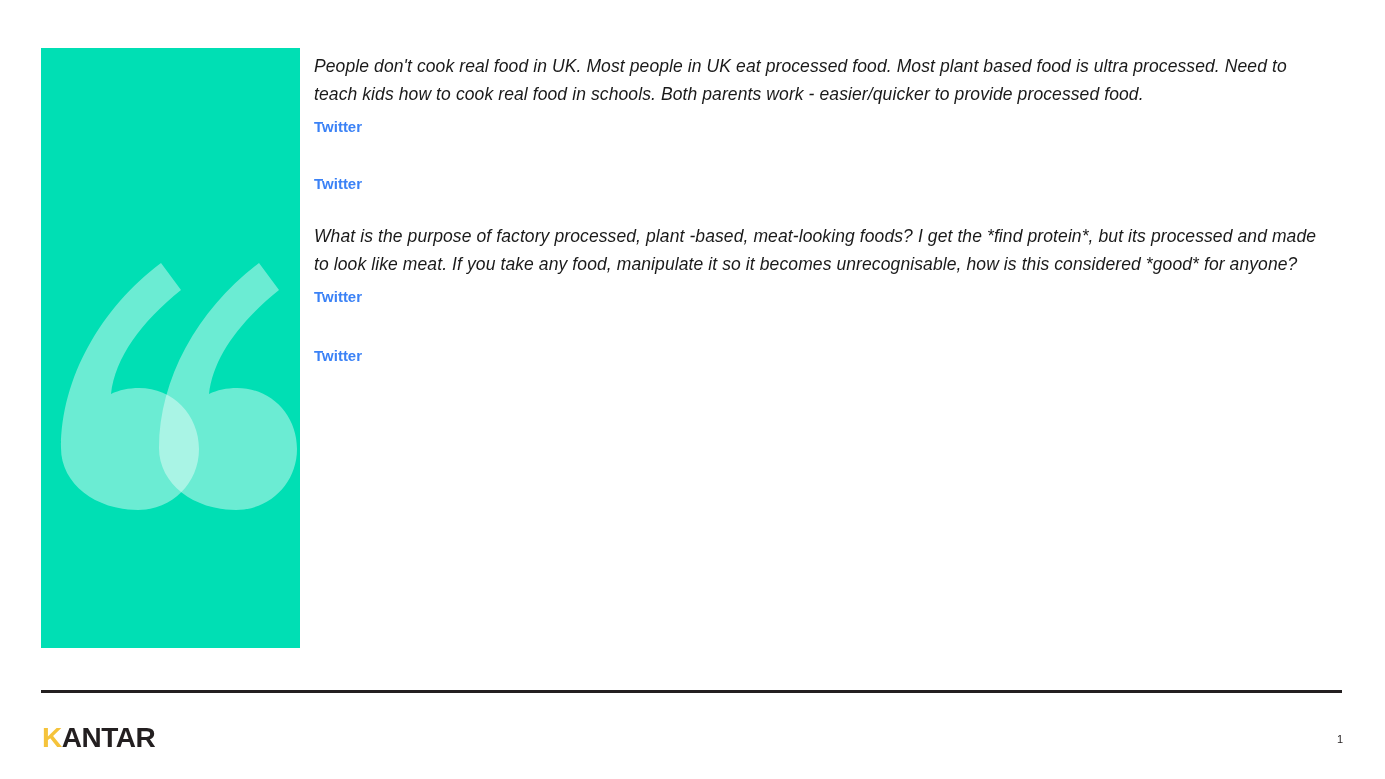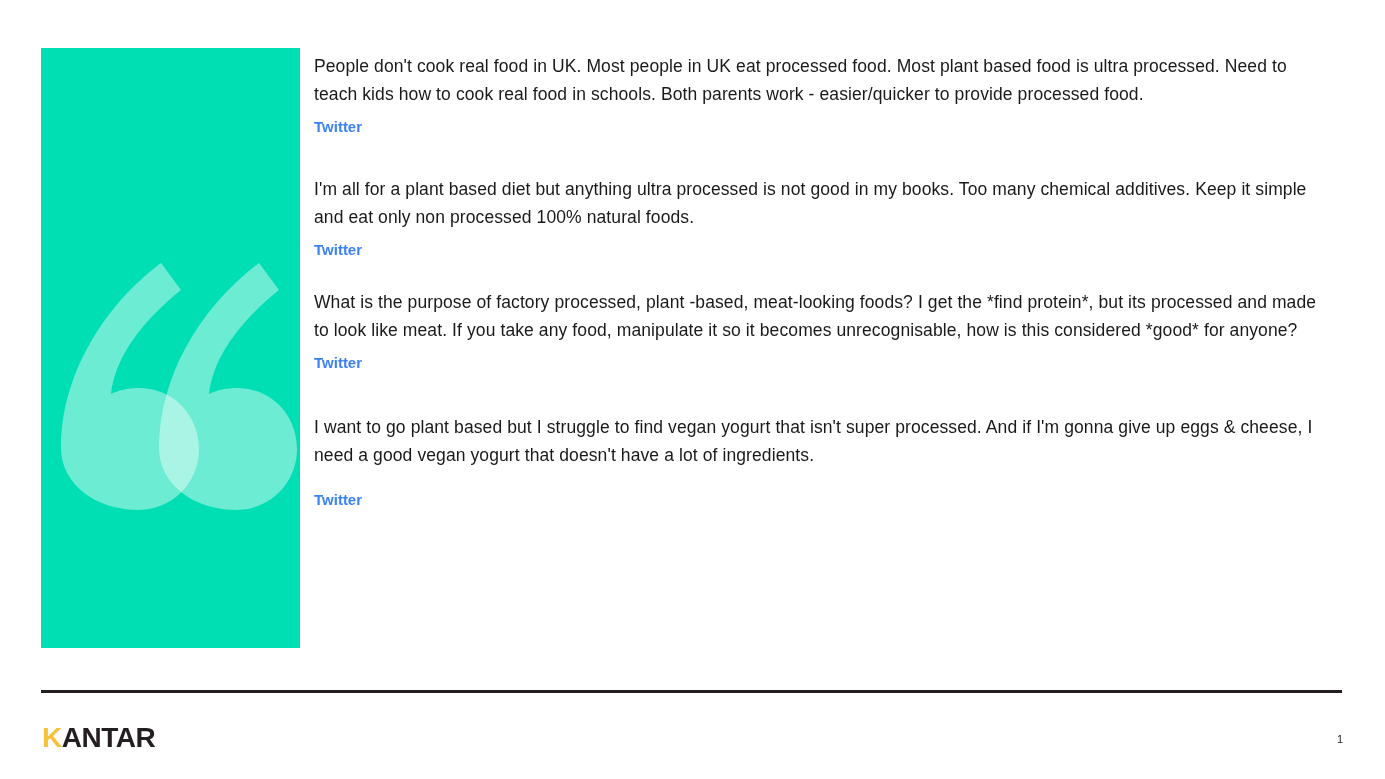--- a/index.html
+++ b/index.html
@@ -42,20 +42,21 @@
   .quotes {
     position: absolute;
     left: 314px;
     top: 52px;
     width: 1020px;
   }
   .quote-block {
     margin-bottom: 26px;
   }
   .quote-text {
+    font-style: italic;
     font-size: 17.5px;
     line-height: 28px;
     color: #1a1a1a;
     margin: 0 0 10px 0;
     letter-spacing: 0.1px;
   }
   .quote-source {
     font-weight: bold;
     font-size: 15px;
     color: #3b82f6;
@@ -112,31 +113,29 @@
   </div>
 
   <div class="quotes">
 
     <div class="quote-block gap-1">
       <p class="quote-text">People don't cook real food in UK. Most people in UK eat processed food. Most   plant based food is ultra processed. Need to teach kids how to cook real food in schools. Both parents work    - easier/quicker to provide processed food.</p>
       <p class="quote-source">Twitter</p>
     </div>
 
     <div class="quote-block gap-2">
-      <p class="quote-text">I'm all for a plant based diet but anything ultra processed is not good in my books. Too many chemical additives. Keep it simple and eat only  non processed  100% natural foods.</p>
       <p class="quote-source">Twitter</p>
     </div>
 
     <div class="quote-block gap-3">
       <p class="quote-text">What is the purpose of factory processed, plant -based, meat-looking foods? I get the *find protein*, but its processed and made to look like meat. If you take any food, manipulate it so it becomes unrecognisable, how is this considered *good* for anyone?</p>
       <p class="quote-source">Twitter</p>
     </div>
 
     <div class="quote-block">
-      <p class="quote-text">I want to go plant based but I struggle to find vegan yogurt that isn't super processed. And if I'm gonna give up eggs &amp; cheese, I need a good vegan yogurt that doesn't have a lot of ingredients.</p>
       <p class="quote-source spaced">Twitter</p>
     </div>
 
   </div>
 
   <div class="footer-rule"></div>
 
   <div class="logo">
     <span class="k">K</span><span>ANTAR</span>
   </div>

